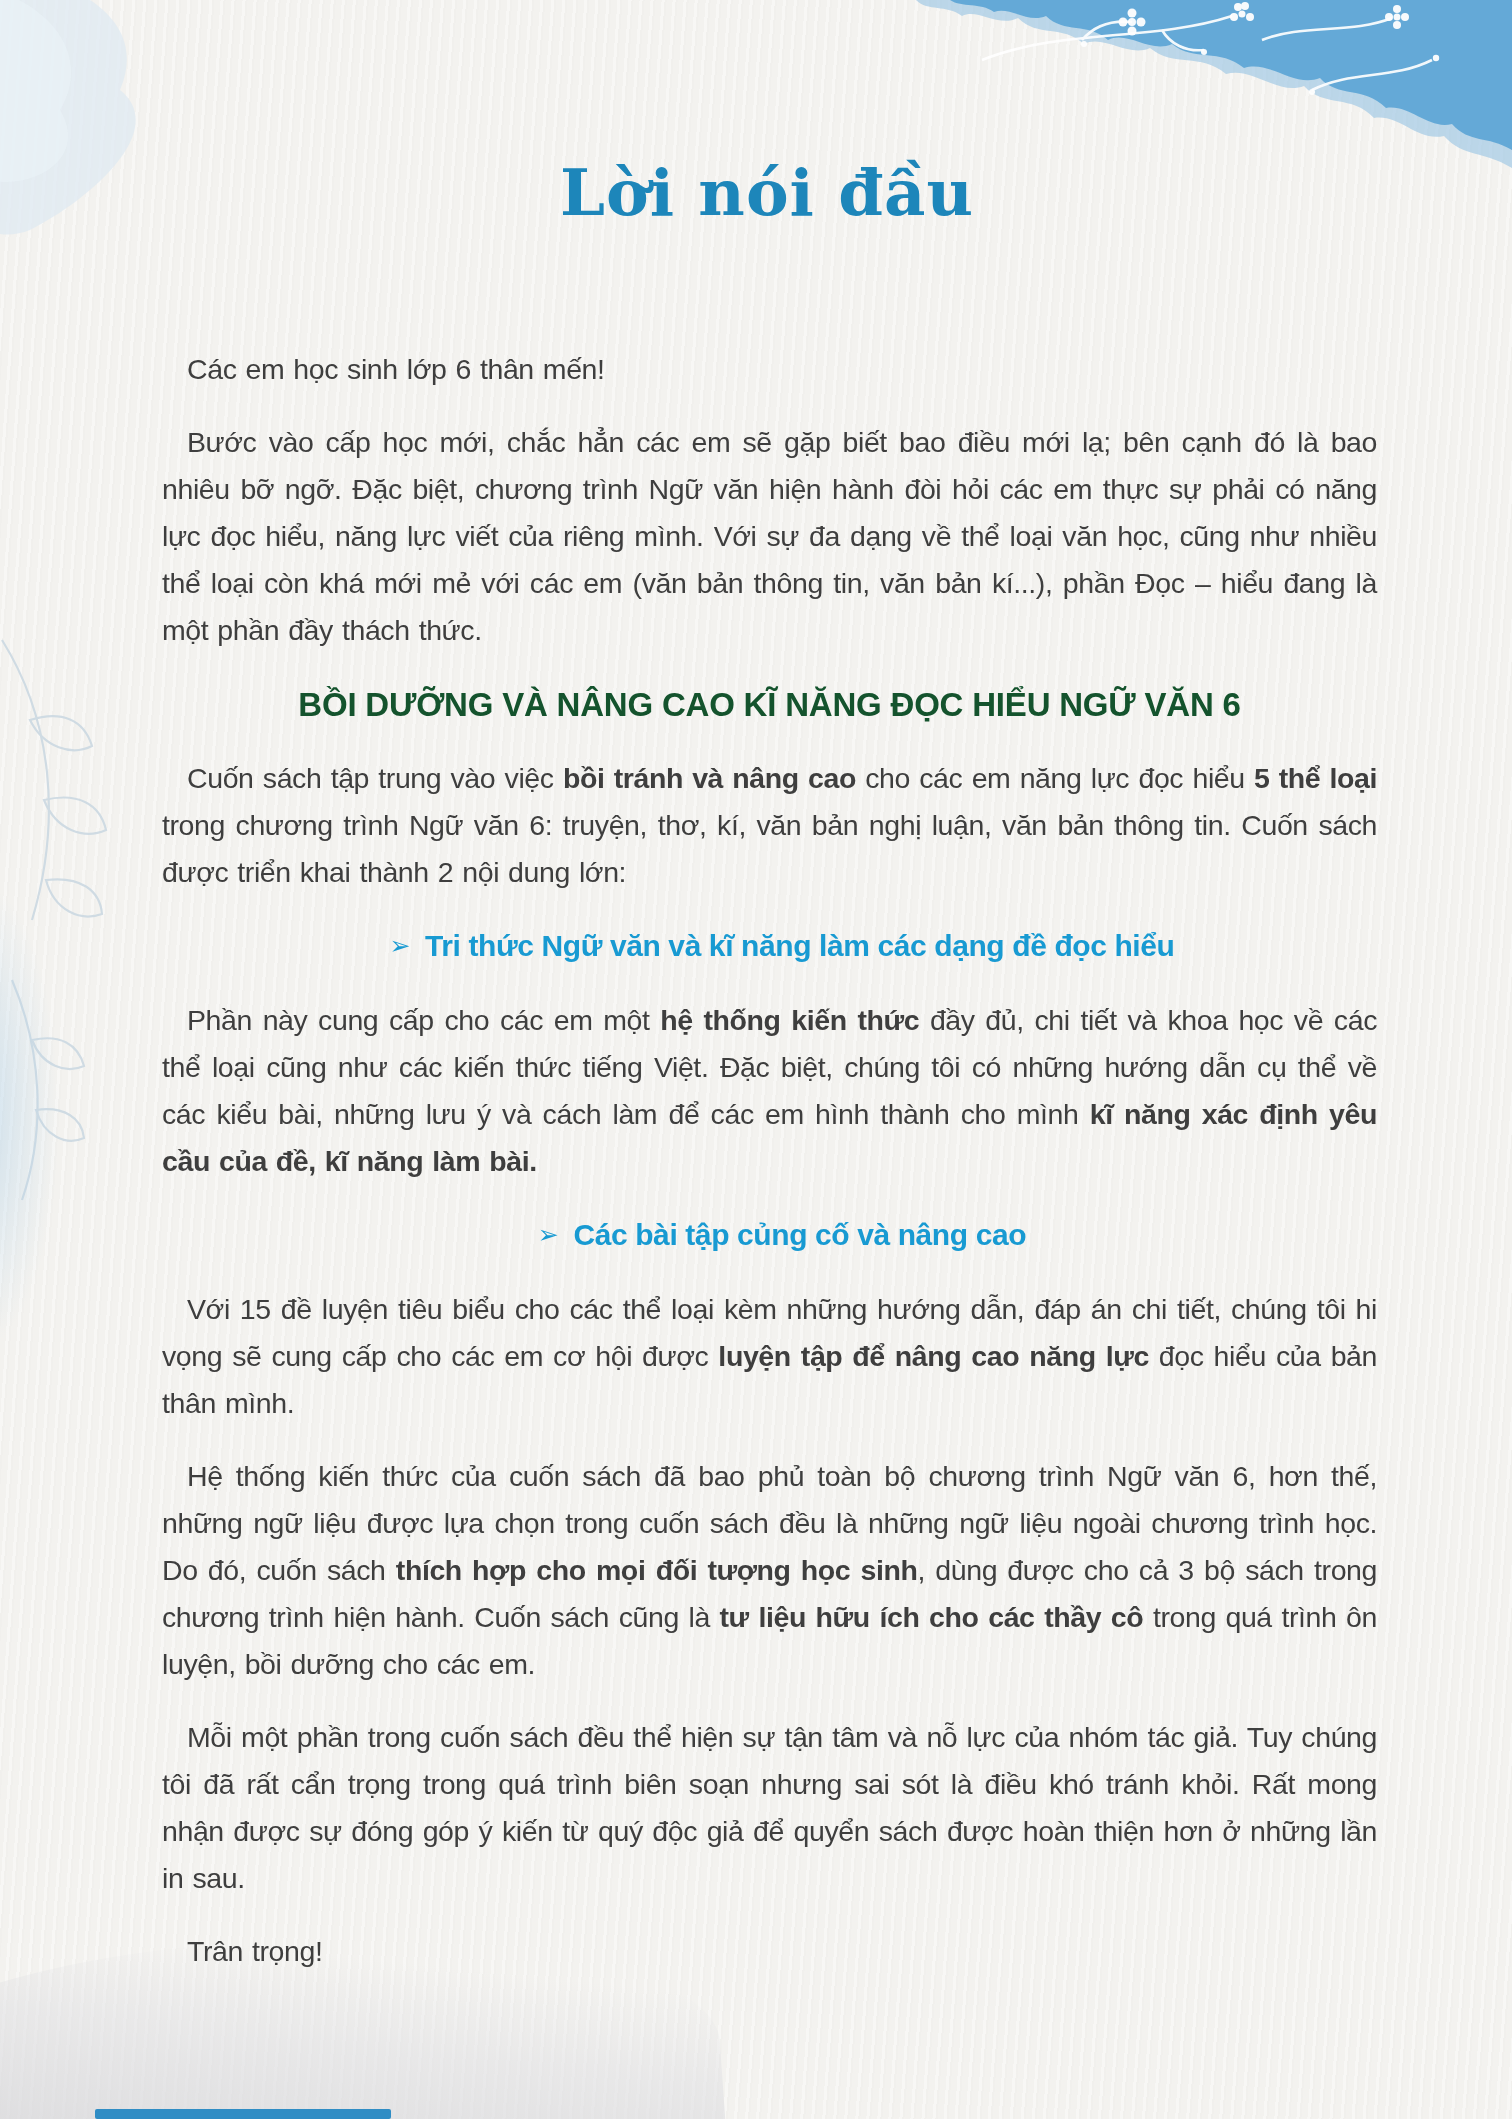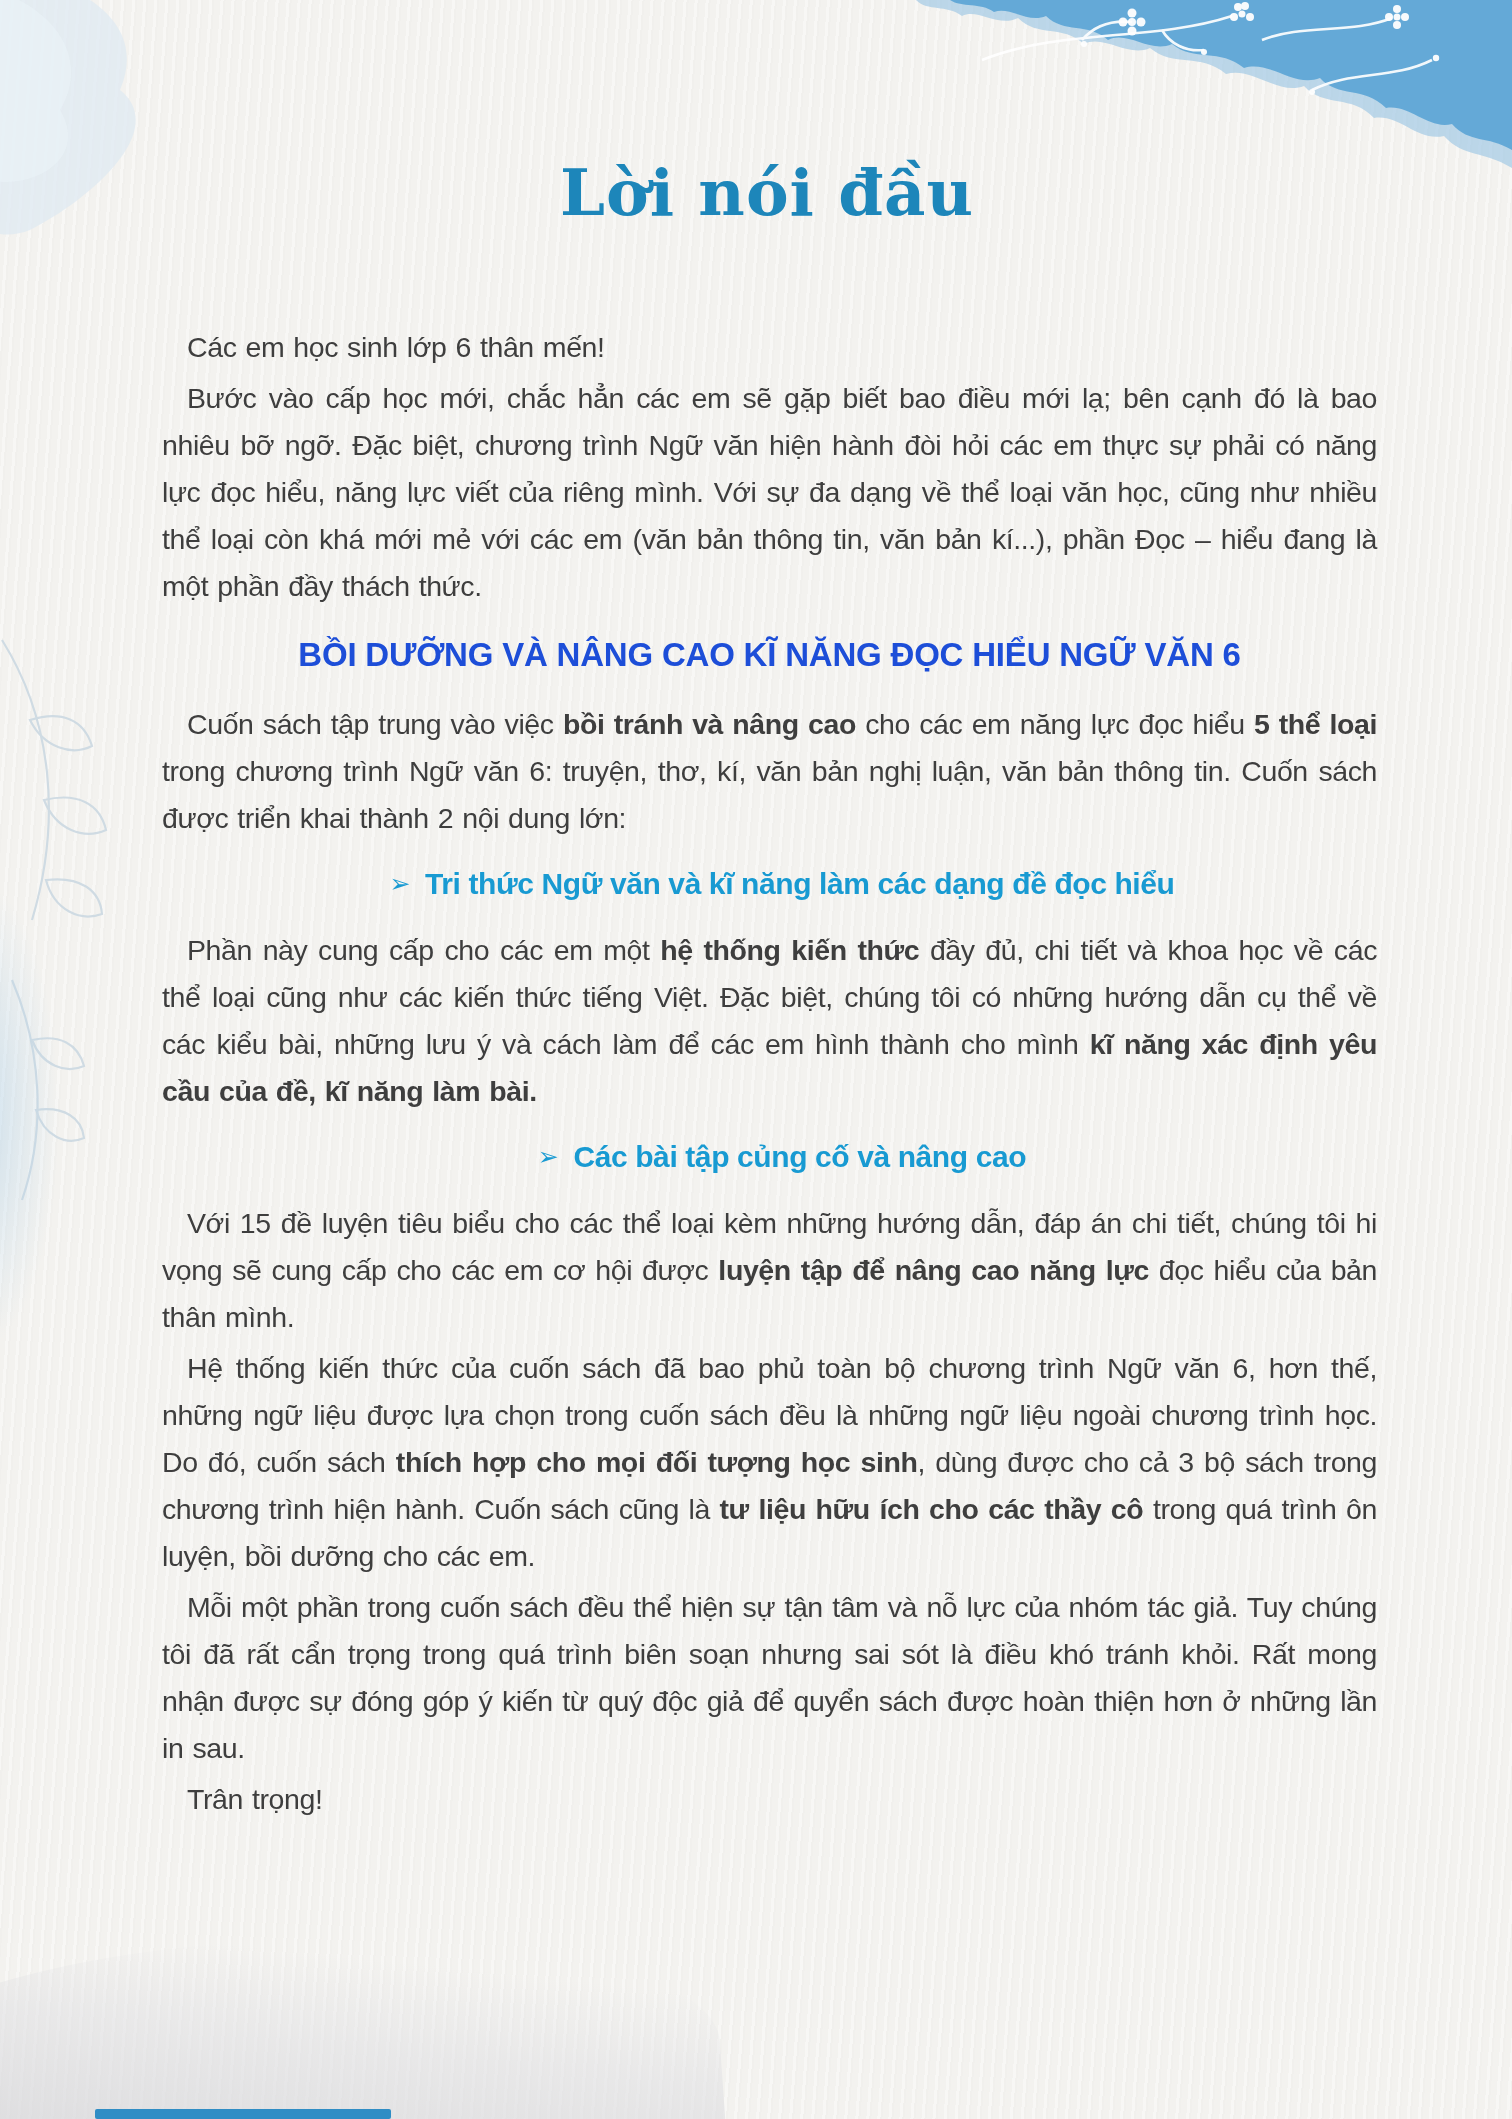--- a/index.html
+++ b/index.html
@@ -31,29 +31,29 @@
   .page-title{
     margin:152px 0 0;text-align:center;
     font-family:"DejaVu Serif","Liberation Serif",serif;
     font-weight:700;font-size:64px;line-height:82px;color:#1d86ba;
     letter-spacing:1px;position:relative;z-index:2;padding-left:22px;
   }
   main{
     position:relative;z-index:2;display:block;
     padding:86px 135px 0 162px;color:#3e3e3e;
   }
-  main p{margin:4px 0;}
+  main p{margin:26px 0;}
   .para{
     font-size:28.5px;line-height:47px;letter-spacing:-.4px;word-spacing:1.5px;
     text-align:justify;text-indent:25px;
   }
   .para .bold{font-weight:700;}
   .book-title{
     text-align:center;text-indent:0;
-    color:#1d4ed8;font-weight:700;font-size:33px;line-height:49px;
+    color:#14532d;font-weight:700;font-size:33px;line-height:49px;
     letter-spacing:-.2px;margin:20px 0 22px;
   }
   .bullet{
     color:#189ad2;font-weight:700;font-size:30px;line-height:47px;
     letter-spacing:-.4px;padding-left:25px;margin:18px 0;text-align:center;
   }
   .bullet .arrow{
     font-weight:400;font-size:25px;margin-right:15px;
     position:relative;top:-2px;display:inline-block;
   }

